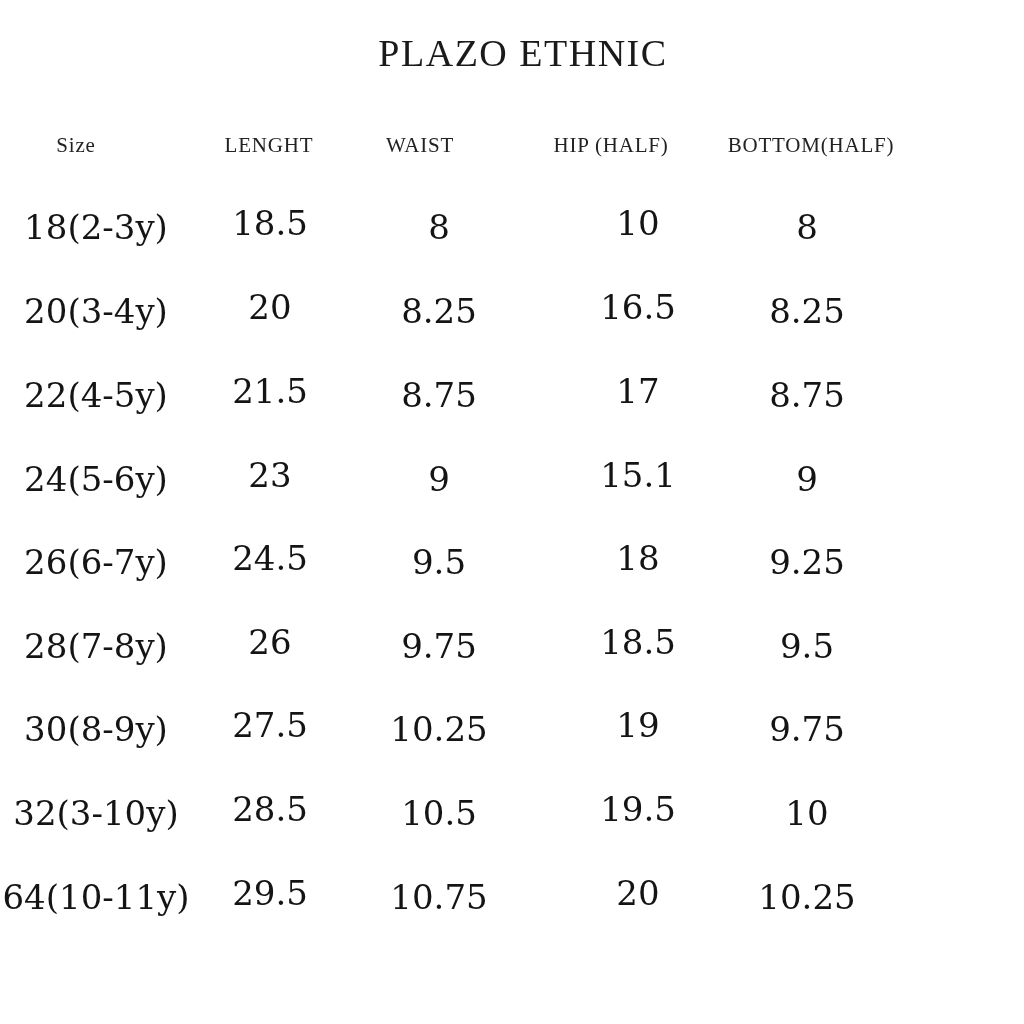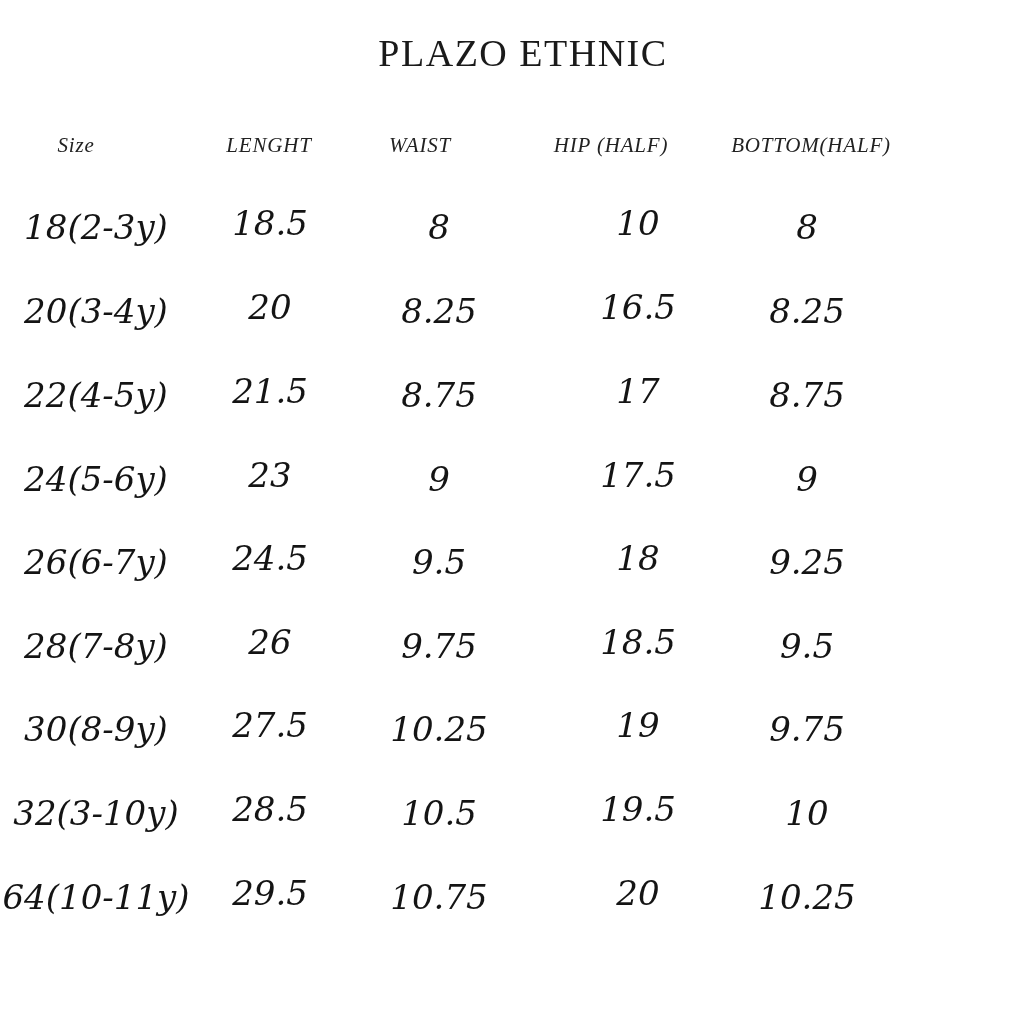--- a/index.html
+++ b/index.html
@@ -29,21 +29,20 @@
   .row {
     position: absolute;
     left: 0;
     width: 1024px;
     height: 0;
   }
   .cell {
     position: absolute;
     transform: translate(-50%, -50%);
     white-space: nowrap;
-    font-style: italic;
   }
   
   .hcell {
     font-family: "Liberation Serif", serif;
     font-size: 21px;
     letter-spacing: 0.8px;
     color: #222222;
   }
   .h-size   { left: 65px;  }
   .h-length { left: 258px; }
@@ -98,21 +97,21 @@
     <span class="cell dcell c-length">21.5</span>
     <span class="cell dcell c-waist">8.75</span>
     <span class="cell dcell c-hip">17</span>
     <span class="cell dcell c-bottom">8.75</span>
   </div>
 
   <div class="row" style="top:477px">
     <span class="cell dcell c-size">24(5-6y)</span>
     <span class="cell dcell c-length">23</span>
     <span class="cell dcell c-waist">9</span>
-    <span class="cell dcell c-hip">17.5</span>
+    <span class="cell dcell c-hip">15.1</span>
     <span class="cell dcell c-bottom">9</span>
   </div>
 
   <div class="row" style="top:560px">
     <span class="cell dcell c-size">26(6-7y)</span>
     <span class="cell dcell c-length">24.5</span>
     <span class="cell dcell c-waist">9.5</span>
     <span class="cell dcell c-hip">18</span>
     <span class="cell dcell c-bottom">9.25</span>
   </div>

